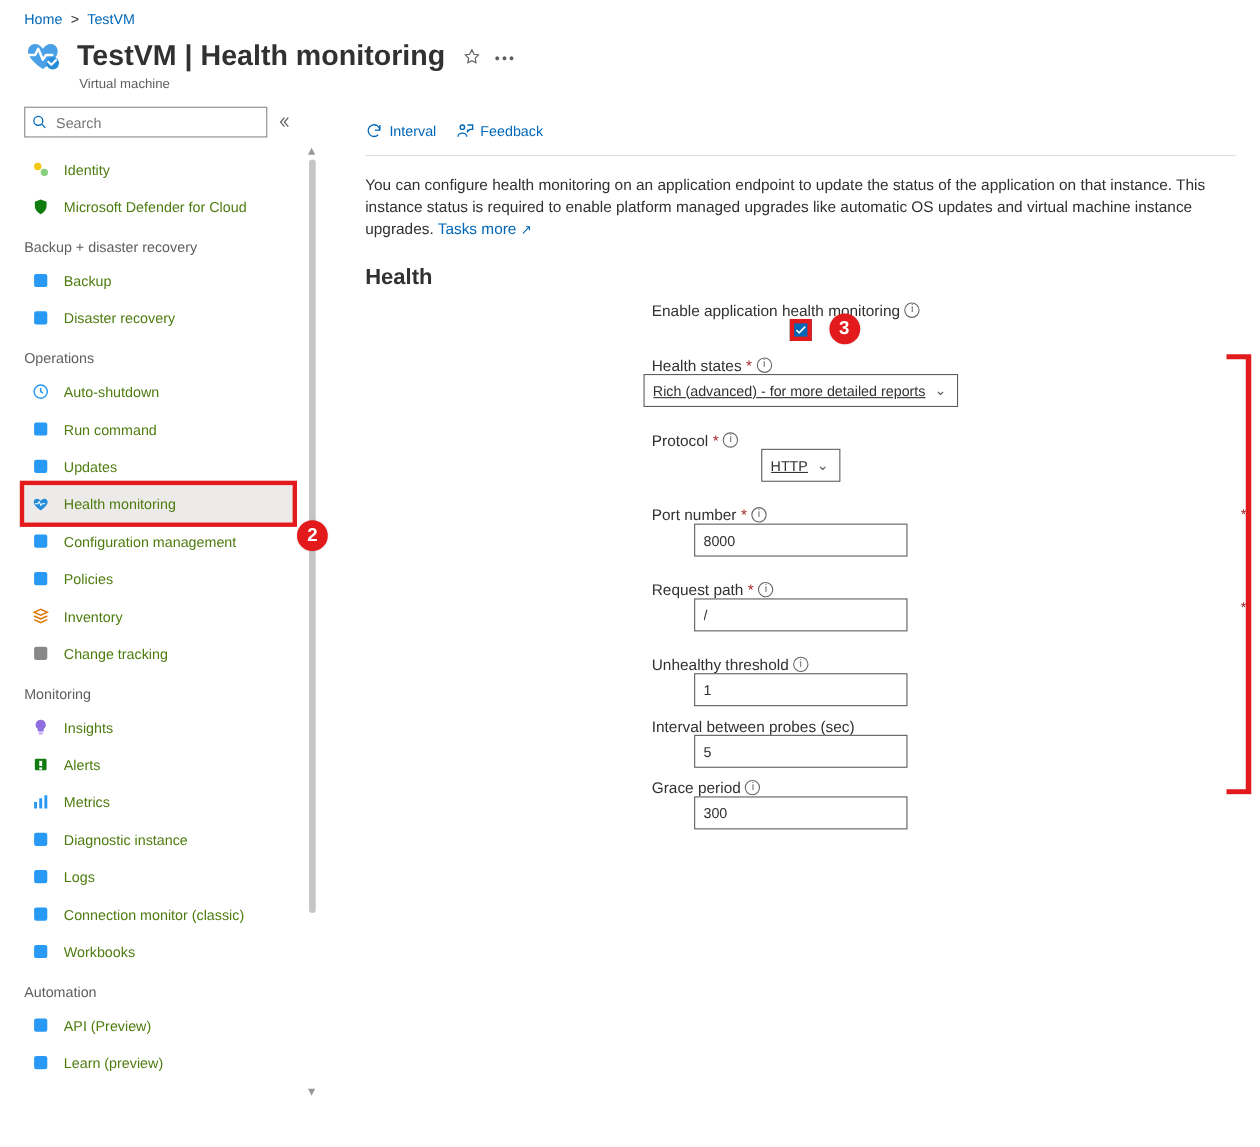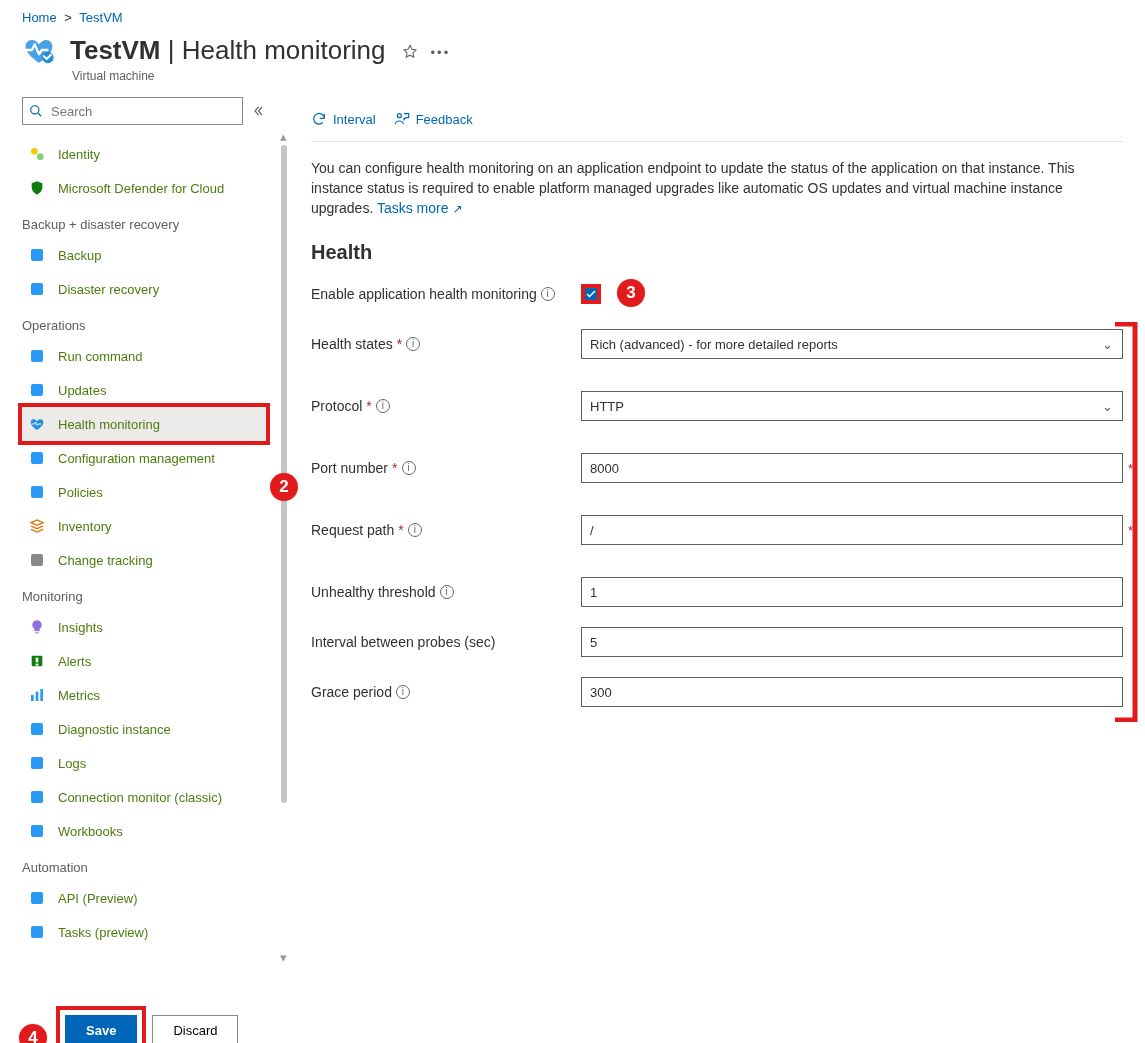--- a/index.html
+++ b/index.html
@@ -18,27 +18,27 @@
   .breadcrumb .sep { color:#323130; padding:0 4px;}
 
   
   .title-row { display:flex; align-items:center; padding: 4px 22px 4px; gap: 14px;}
   .title-icon {
     width: 34px; height: 34px; flex:0 0 auto;
     display:inline-flex; align-items:center; justify-content:center;
     color:#258dd9;
   }
   .title-text { font-size: 26px; font-weight: 600; }
-  .title-text .sub { font-weight: 400; }
+  .title-text .sub { font-weight: 700; }
   .subtitle { color:#605e5c; font-size:12px; padding-left:72px; margin-top:-2px; margin-bottom:14px;}
   .title-actions { display:flex; align-items:center; gap:13px; margin-left:2px; margin-top:4px;}
   .icon-btn { cursor:pointer; color:#605e5c; display:inline-flex; align-items:center; }
 
   
-  .columns { display:flex; align-items:flex-start; }
+  .columns { display:flex; align-items:flex-start;gap:21px; }
   .sidebar { width: 289px; flex:0 0 auto; padding: 0 0 20px 22px; position:relative;}
   .main { flex:1 1 auto; padding: 0 22px 20px 22px; position:relative; min-width:0;}
 
   
   .search-wrap { display:flex; align-items:center; gap:8px; margin-bottom:12px; padding-right:24px;}
   .search {
     flex:1; height:28px; border:1px solid #8a8886; background:#fff;
     display:flex; align-items:center; padding:0 6px; gap:6px; color:#605e5c;
     font-size:13px;
   }
@@ -75,37 +75,37 @@
   .toolbar { display:flex; align-items:center; gap:18px; height:44px; }
   .tlink { display:inline-flex; align-items:center; gap:6px; color:#0067b8; cursor:pointer;}
   .divider { height:1px; background:#e1dfdd; margin-top:0px;}
 
   
   .desc { padding:16px 0 6px; font-size:14px; color:#323130; max-width:940px; line-height:20px;}
   .ext-icon { font-size:12px; }
 
   h3.section { font-size:20px; font-weight:600; margin:16px 0 10px;}
   .form-area { position:relative; }
-  .form-row { display:flex; align-items:center; min-height:40px; margin:10px 0 22px 0;}
+  .form-row { display:flex; align-items:center; min-height:40px; margin:10px 0 22px 0;flex-direction:column;}
   .form-row.tight { margin:10px 0 8px 0;}
   .form-label { width:270px; font-size:14px; display:flex; align-items:center; gap:4px;}
   .req { color:#a4262c; }
   .info-icon {
     width:14px; height:14px; border:1px solid #666; border-radius:50%;
     display:inline-flex; align-items:center; justify-content:center;
     font-size:10px; color:#666; line-height:1; cursor:help;
   }
   .form-control { flex:1; }
   .sel, .txt {
     width:100%; height:30px; border:1px solid #605e5c; padding:0 8px;
     font:inherit; background:#fff; color:#323130;
   }
   .sel-wrap { position:relative; }
   .sel-wrap .chev { position:absolute; right:10px; top:50%; transform:translateY(-50%); pointer-events:none; color:#605e5c;}
-  .sel { appearance:none; -webkit-appearance:none; padding-right:28px;}
+  .sel { appearance:none; -webkit-appearance:none; padding-right:28px;text-decoration:underline;}
   .outer-req { color:#a4262c; position:absolute; right:-10px; }
 
   
   .chk {
     width:20px; height:20px; border:4px solid #e31a1c; background:#0067b8;
     display:inline-flex; align-items:center; justify-content:center; color:#fff;
   }
 
   
   #bracket { position:absolute; right:-18px; top:48px; }
@@ -204,20 +204,29 @@
           <span class="mi">
             <svg width="16" height="16" viewBox="0 0 24 24">
               <rect x="3" y="3" width="18" height="18" rx="3" fill="#2899f5"></rect>
             </svg>
           </span>
           <span>Disaster recovery</span>
         </div>
         <div class="group-title">Operations</div>
         <div class="item">
           <span class="mi">
+            <svg width="16" height="16" viewBox="0 0 24 24" fill="none" stroke="#2899f5" stroke-width="2">
+              <circle cx="12" cy="12" r="9"></circle>
+              <path d="M12 7v5l3 2"></path>
+            </svg>
+          </span>
+          <span>Auto-shutdown</span>
+        </div>
+        <div class="item">
+          <span class="mi">
             <svg width="16" height="16" viewBox="0 0 24 24">
               <rect x="3" y="3" width="18" height="18" rx="3" fill="#2899f5"></rect>
             </svg>
           </span>
           <span>Run command</span>
         </div>
         <div class="item">
           <span class="mi">
             <svg width="16" height="16" viewBox="0 0 24 24">
               <rect x="3" y="3" width="18" height="18" rx="3" fill="#2899f5"></rect>
@@ -336,21 +345,21 @@
             </svg>
           </span>
           <span>API (Preview)</span>
         </div>
         <div class="item">
           <span class="mi">
             <svg width="16" height="16" viewBox="0 0 24 24">
               <rect x="3" y="3" width="18" height="18" rx="3" fill="#2899f5"></rect>
             </svg>
           </span>
-          <span>Tasks (preview)</span>
+          <span>Learn (preview)</span>
         </div>
       </div>
 
     <div class="scroll-rail">
       <span class="arrow top">▴</span>
       <div class="thumb"></div>
       <span class="arrow bottom">▾</span>
     </div>
 
     <div class="callout" style="left:270px; top:376px;">2</div>

